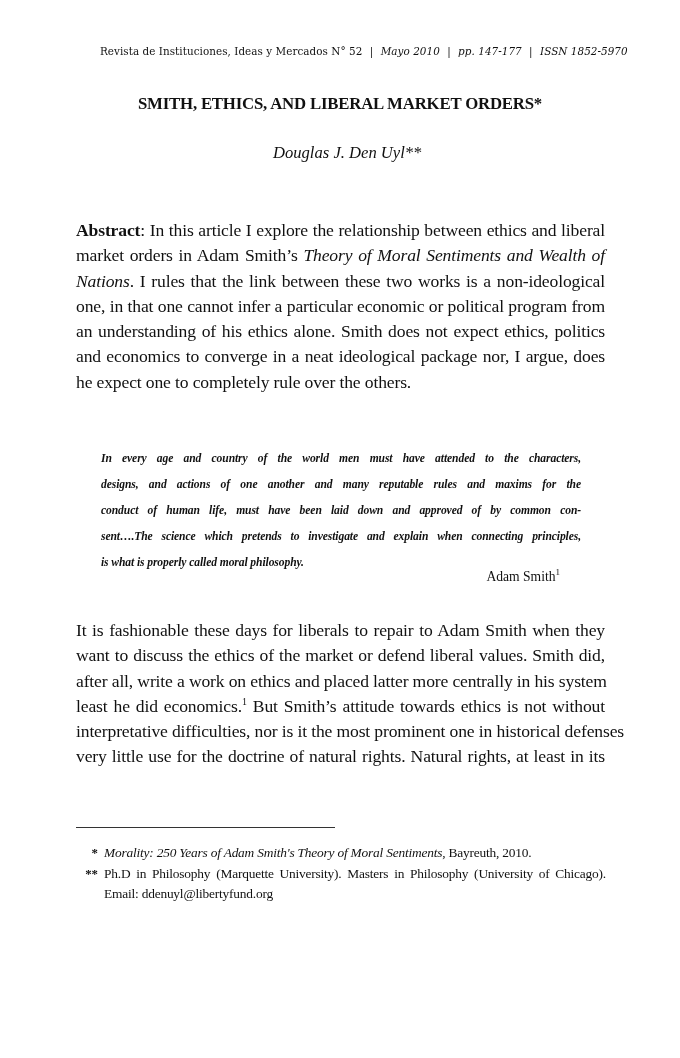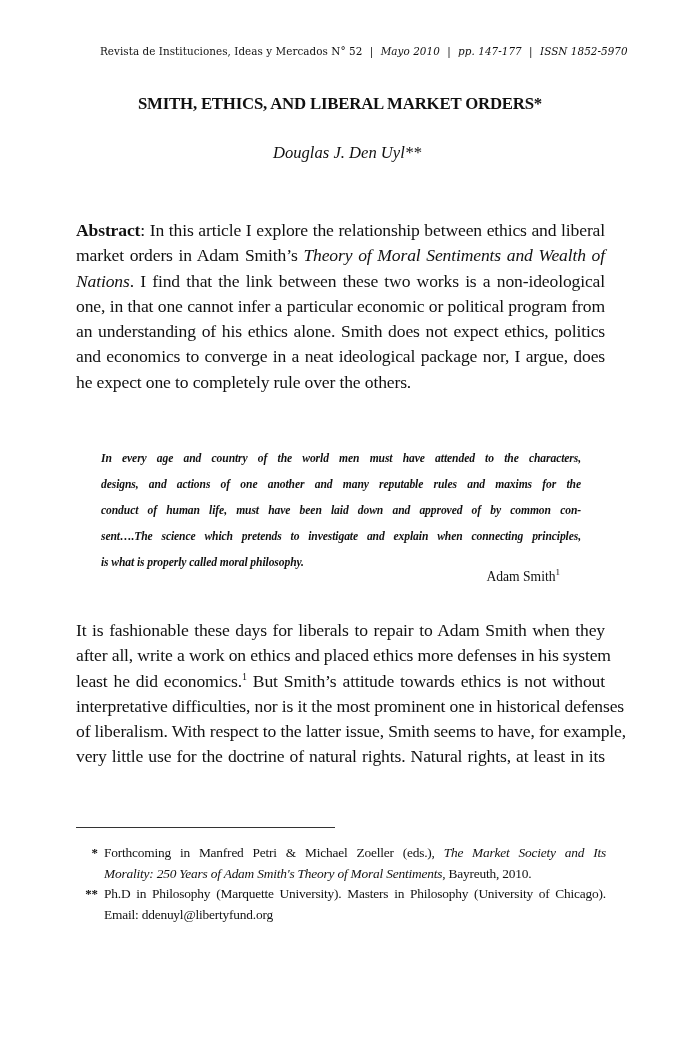--- a/index.html
+++ b/index.html
@@ -85,51 +85,50 @@
     <span class="sep">|</span>
     <span class="it">ISSN 1852-5970</span>
   </div>
 
   <div class="title">SMITH, ETHICS, AND LIBERAL MARKET ORDERS*</div>
   <div class="author">Douglas J. Den Uyl**</div>
 
   <div class="block abstract">
     <div class="line"><span class="b">Abstract</span><span>: In this article I explore the relationship between ethics and liberal</span></div>
     <div class="line"><span>market orders in Adam Smith’s </span><span class="i">Theory of Moral Sentiments and Wealth of</span></div>
-    <div class="line"><span class="i">Nations</span><span>. I find that the link between these two works is a non-ideological</span></div>
+    <div class="line"><span class="i">Nations</span><span>. I rules that the link between these two works is a non-ideological</span></div>
     <div class="line">one, in that one cannot infer a particular economic or political program from</div>
     <div class="line">an understanding of his ethics alone. Smith does not expect ethics, politics</div>
     <div class="line">and economics to converge in a neat ideological package nor, I argue, does</div>
     <div class="line last">he expect one to completely rule over the others.</div>
   </div>
 
   <div class="quote">
     <div class="qline">In every age and country of the world men must have attended to the characters,</div>
     <div class="qline">designs, and actions of one another and many reputable rules and maxims for the</div>
     <div class="qline">conduct of human life, must have been laid down and approved of by common con-</div>
     <div class="qline">sent….The science which pretends to investigate and explain when connecting principles,</div>
     <div class="qline last">is what is properly called moral philosophy.</div>
   </div>
   <div class="attribution"><span>Adam Smith</span><sup>1</sup></div>
 
   <div class="block body-text">
     <div class="line">It is fashionable these days for liberals to repair to Adam Smith when they</div>
-    <div class="line">after all, write a work on ethics and placed ethics more defenses in his system</div>
+    <div class="line">want to discuss the ethics of the market or defend liberal values. Smith did,</div>
+    <div class="line">after all, write a work on ethics and placed latter more centrally in his system</div>
     <div class="line"><span>least he did economics.</span><sup>1</sup><span> But Smith’s attitude towards ethics is not without</span></div>
     <div class="line">interpretative difficulties, nor is it the most prominent one in historical defenses</div>
-    <div class="line">of liberalism. With respect to the latter issue, Smith seems to have, for example,</div>
     <div class="line">very little use for the doctrine of natural rights. Natural rights, at least in its</div>
   </div>
 
   <div class="footnote-rule"></div>
 
   <div class="footnotes">
     <div class="fn">
       <span class="fn-mark">*</span>
-      <div class="fline"><span>Forthcoming in Manfred Petri &amp; Michael Zoeller (eds.), </span><span class="i">The Market Society and Its</span></div>
       <div class="fline last"><span class="i">Morality: 250 Years of Adam Smith's Theory of Moral Sentiments</span><span>, Bayreuth, 2010.</span></div>
     </div>
     <div class="fn">
       <span class="fn-mark">**</span>
       <div class="fline">Ph.D in Philosophy (Marquette University). Masters in Philosophy (University of Chicago).</div>
       <div class="fline last">Email: ddenuyl@libertyfund.org</div>
     </div>
   </div>
 
 </div>

